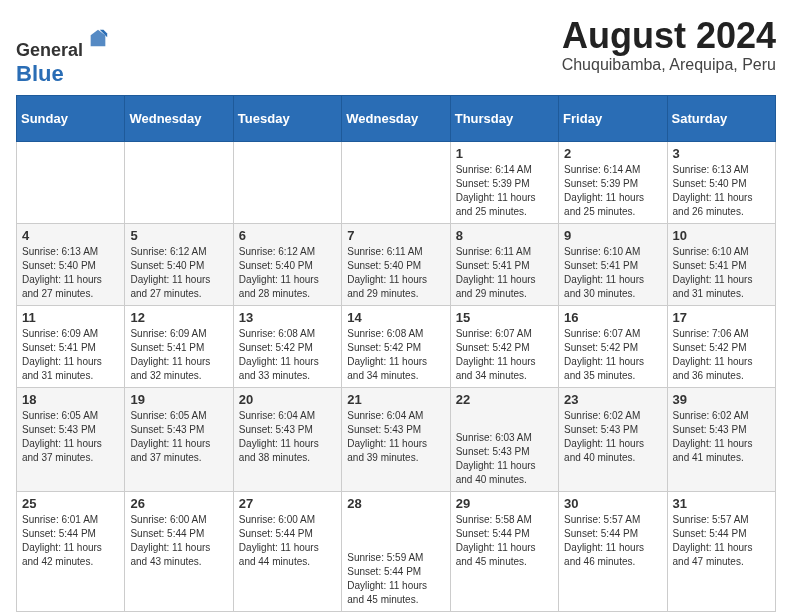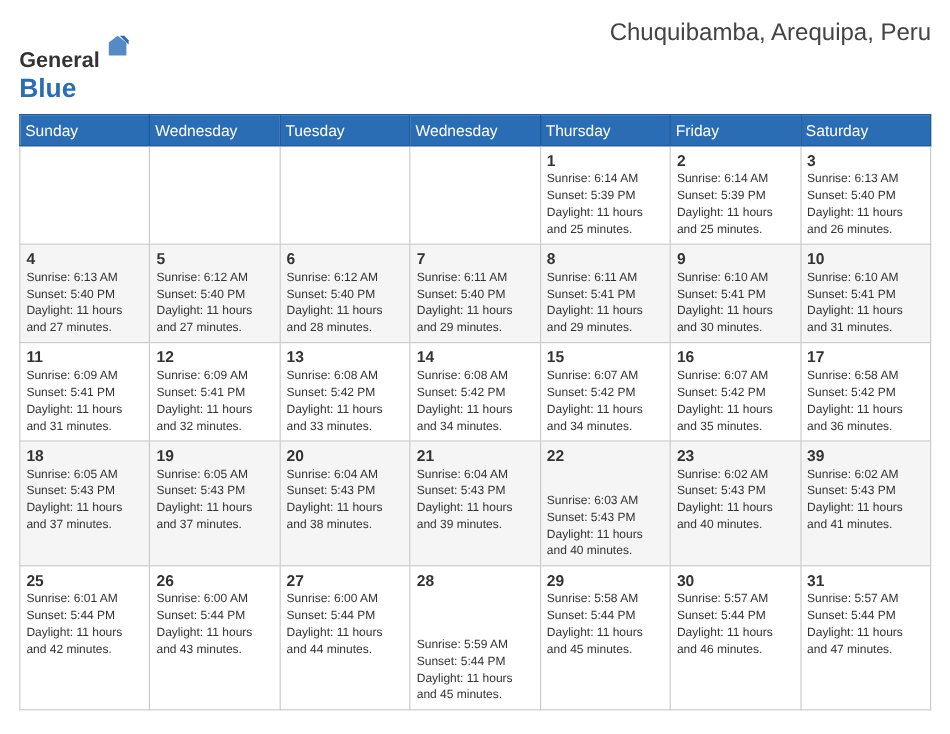--- a/index.html
+++ b/index.html
@@ -45,35 +45,35 @@
     .title-block {
       text-align: right;
     }
     .title-block h1 {
       font-size: 36px;
       font-weight: bold;
       color: #222;
       line-height: 1.1;
     }
     .title-block h2 {
-      font-size: 20px;
+      font-size: 16px;
       color: #444;
       font-weight: normal;
     }
     .calendar {
       width: 100%;
       border-collapse: collapse;
       border: 1px solid #ccc;
     }
     .calendar th {
       background-color: #2a6db5;
       color: #fff;
       font-size: 13px;
-      font-weight: normal;
-      padding: 5px 4px;
+      font-weight: bold;
+      padding: 15px 4px;
       text-align: left;
       border: 1px solid #1e5a9a;
     }
     .calendar td {
       border: 1px solid #ccc;
       vertical-align: top;
       padding: 4px 5px;
       width: calc(100% / 7);
       font-size: 10.5px;
       color: #333;
@@ -106,20 +106,21 @@
     <div class="logo-text">
       <span class="logo-general">General</span>
       <svg class="logo-icon" viewBox="0 0 24 24">
         <path d="M12 2 L20 8 L20 20 L4 20 L4 8 Z" fill="#2a6db5" opacity="0.8"></path>
         <path d="M14 2 L22 10 L22 6 L18 2 Z" fill="#2a6db5"></path>
       </svg>
     </div>
     <span class="logo-blue" style="margin-left:0;font-size:22px;font-weight:bold;">Blue</span>
   </div>
   <div class="title-block">
+    <h1>August 2024</h1>
     <h2>Chuquibamba, Arequipa, Peru</h2>
   </div>
 </div>
 
 <table class="calendar">
   <thead>
     <tr>
     <th>Sunday</th>
         <th>Wednesday</th>
         <th>Tuesday</th>
@@ -230,21 +231,21 @@
 Daylight: 11 hours and 34 minutes.</div>
         </td>
         <td>
           <span class="day-number">16</span>
           <div class="day-info" style="white-space: pre-line;">Sunrise: 6:07 AM
 Sunset: 5:42 PM
 Daylight: 11 hours and 35 minutes.</div>
         </td>
         <td>
           <span class="day-number">17</span>
-          <div class="day-info" style="white-space: pre-line;">Sunrise: 6:58 AM
+          <div class="day-info" style="white-space: pre-line;">Sunrise: 7:06 AM
 Sunset: 5:42 PM
 Daylight: 11 hours and 36 minutes.</div>
         </td>
       </tr>
       <tr>
         <td>
           <span class="day-number">18</span>
           <div class="day-info" style="white-space: pre-line;">Sunrise: 6:05 AM
 Sunset: 5:43 PM
 Daylight: 11 hours and 37 minutes.</div>

